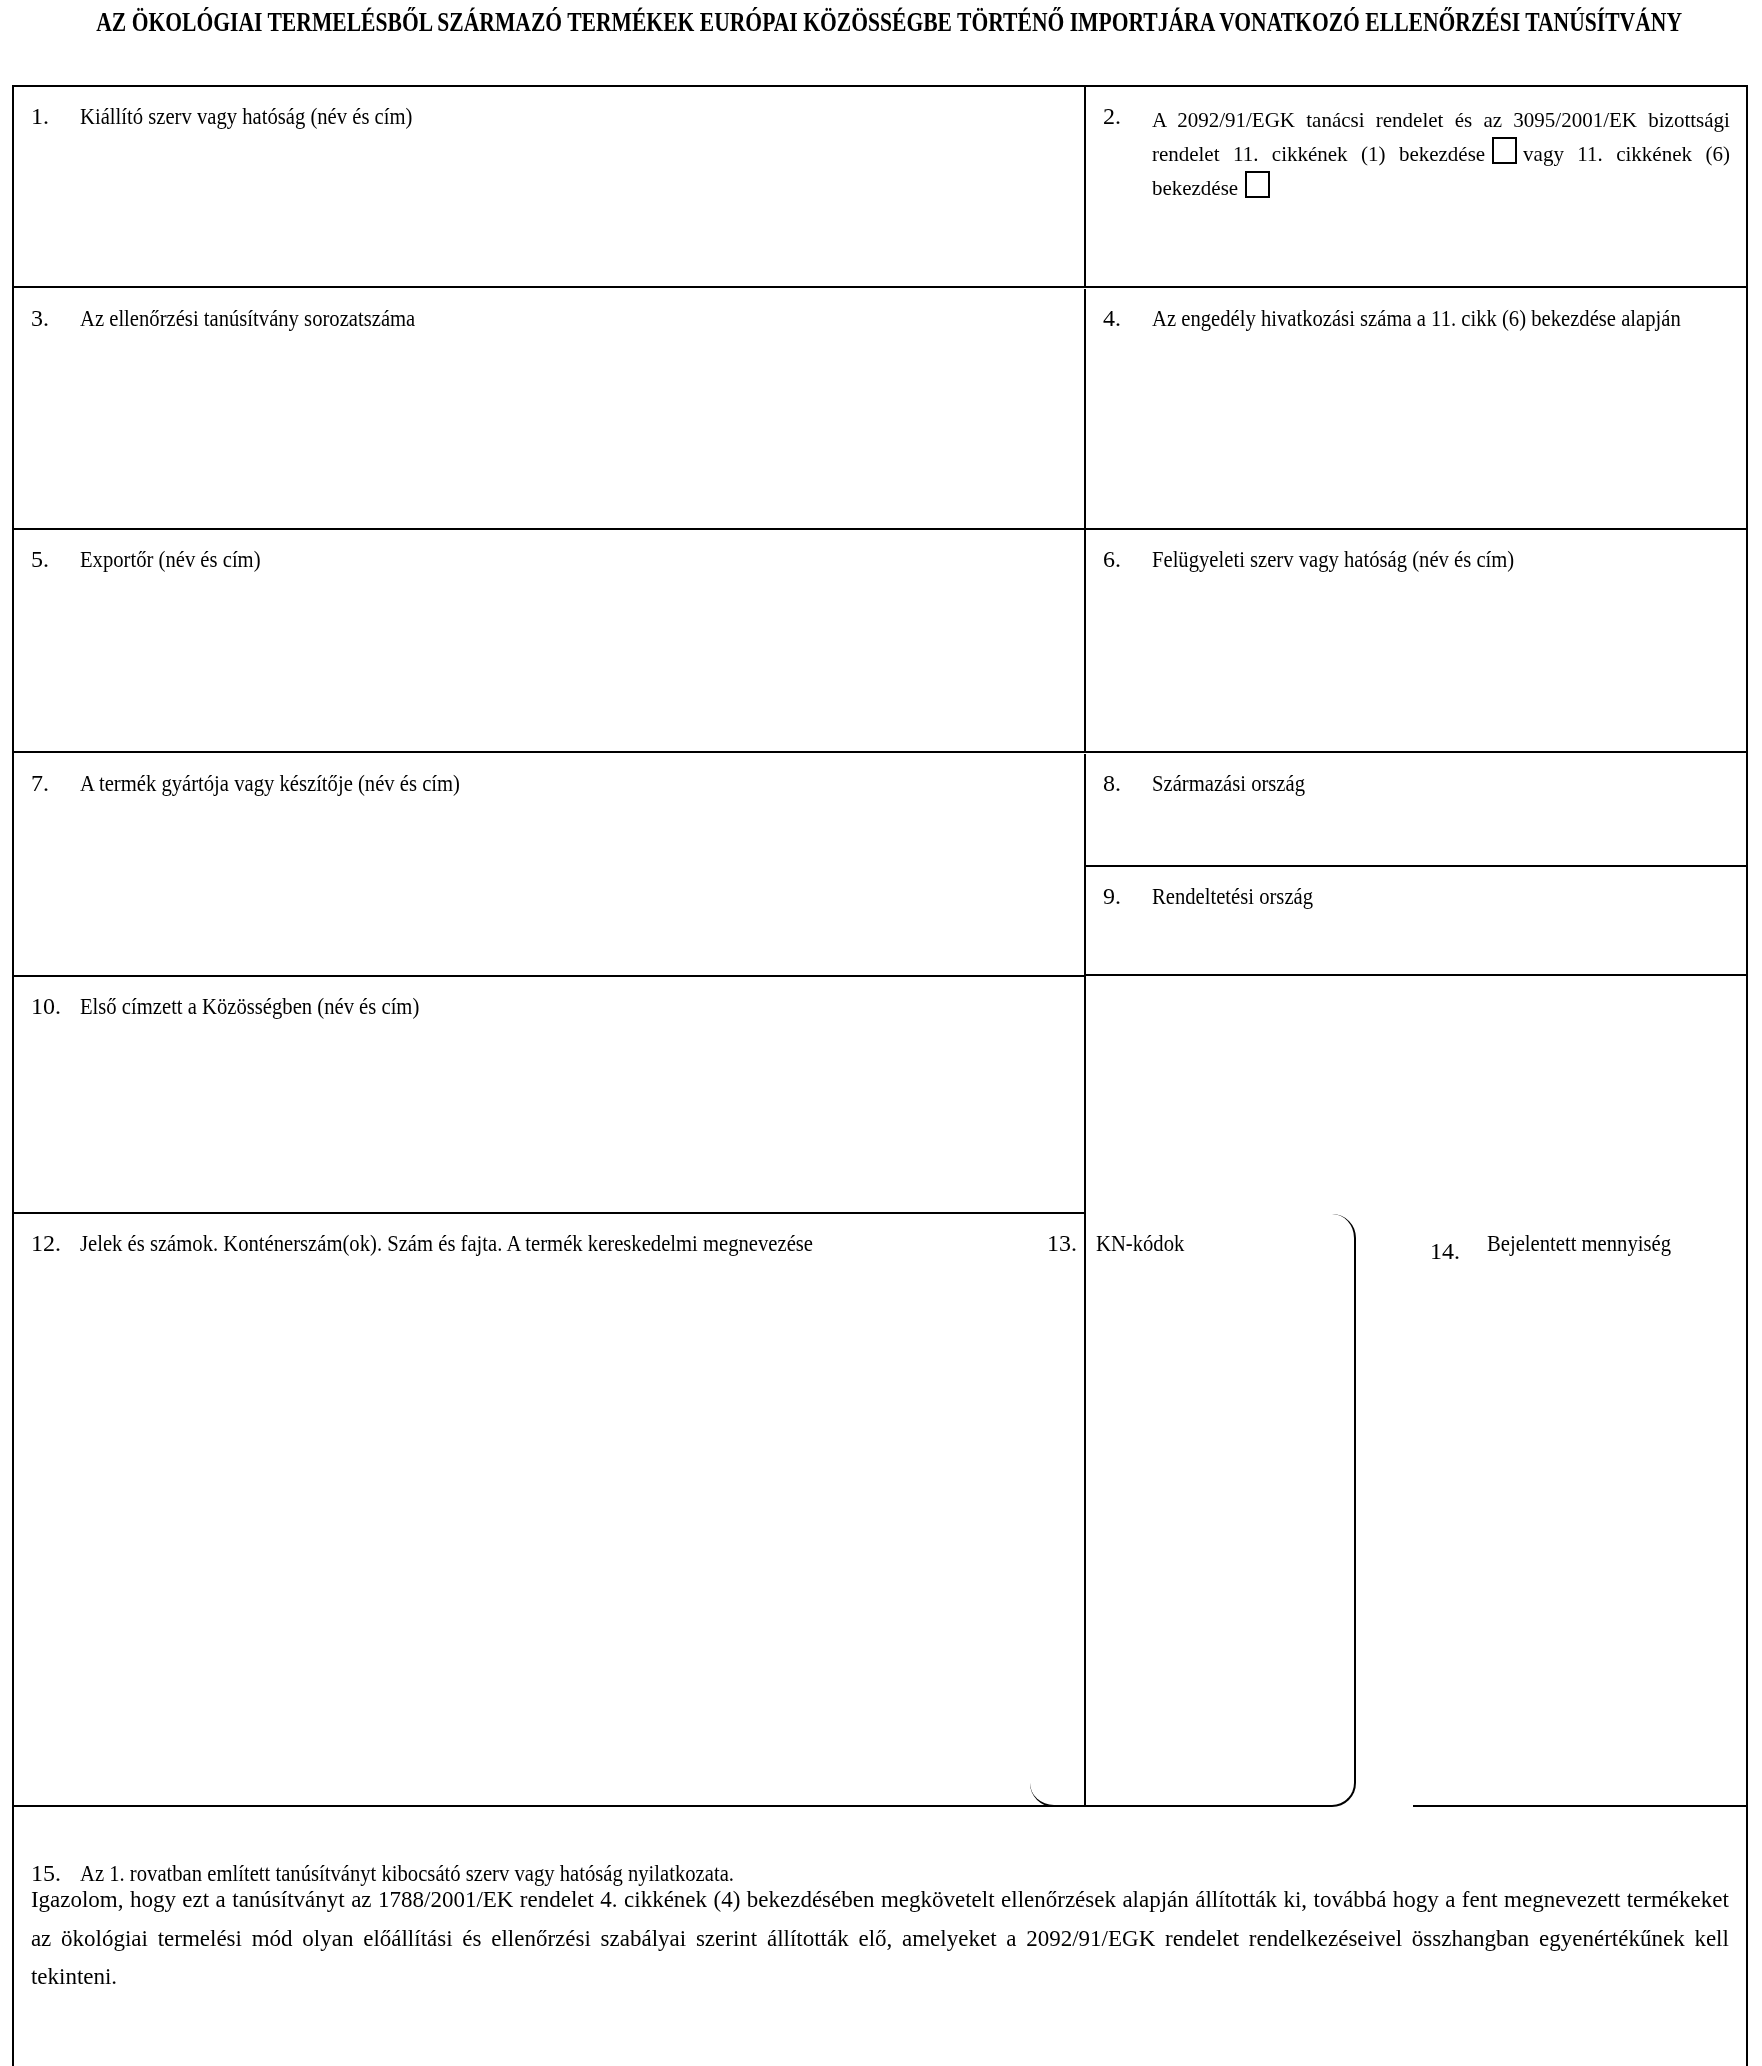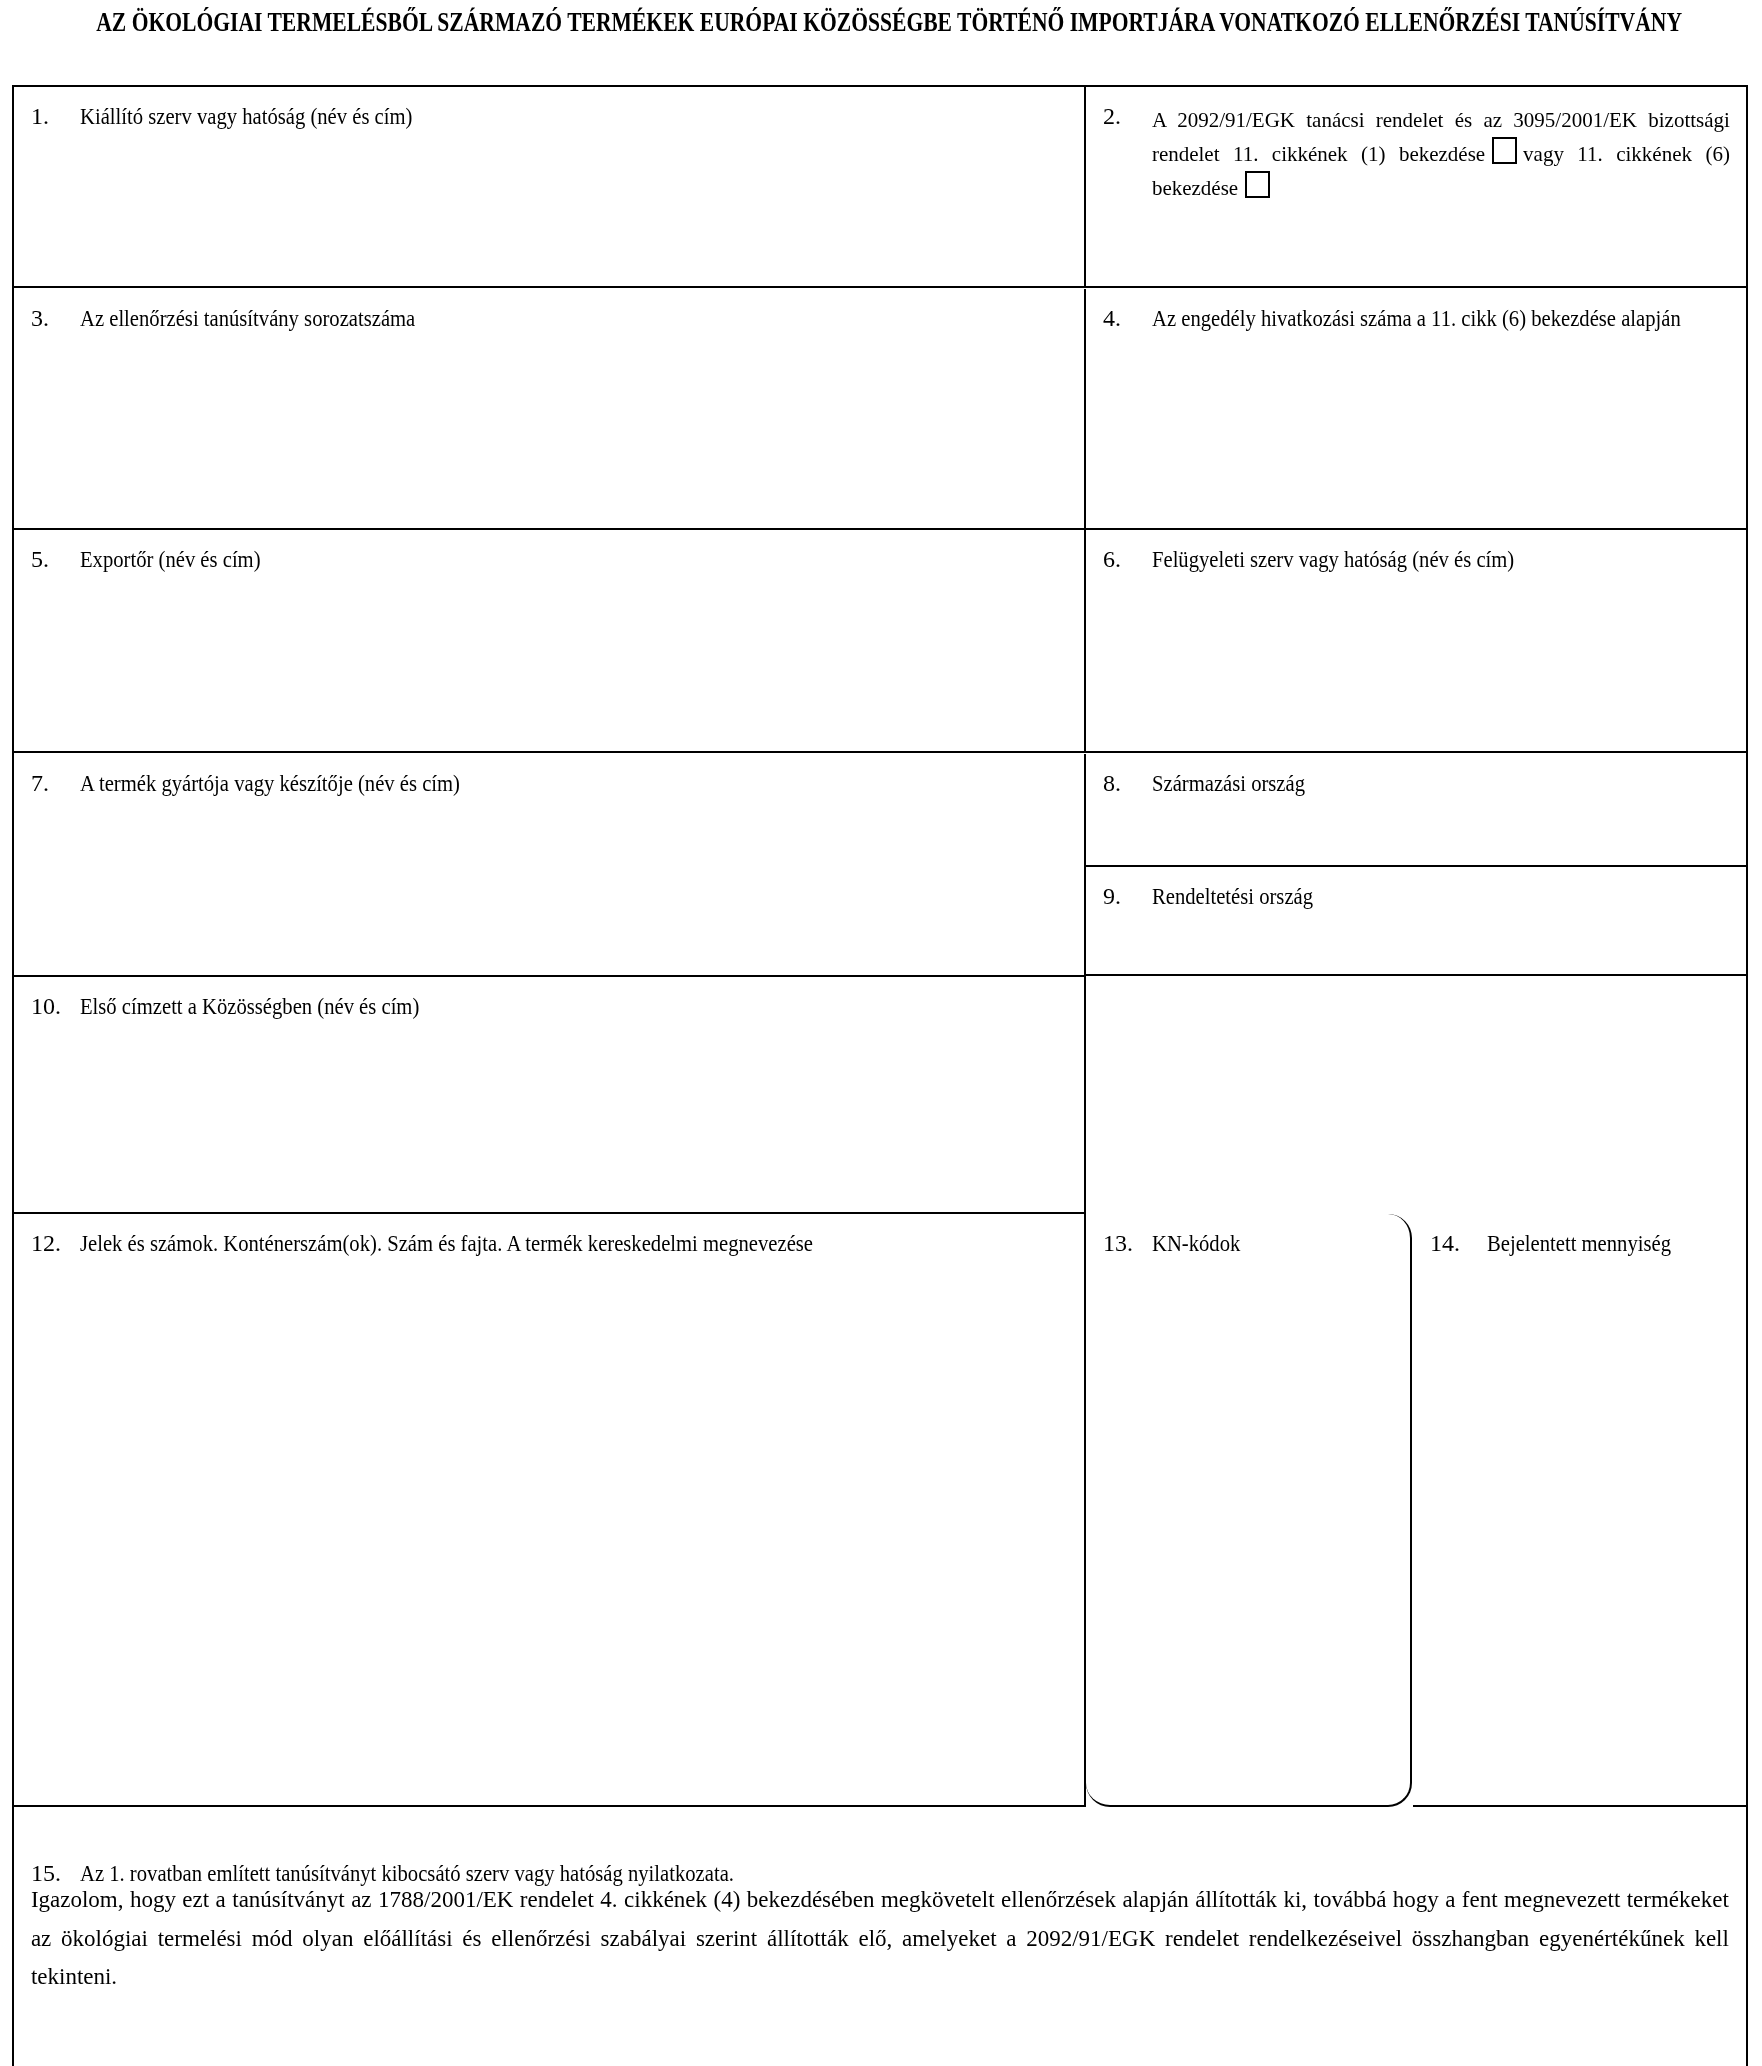--- a/index.html
+++ b/index.html
@@ -59,21 +59,21 @@
     display: flex;
     align-items: flex-start;
     padding: 14px 16.5px 0 16.5px;
     font-size: 24px;
     line-height: 1.25;
   }
   .num {
     flex: 0 0 49px;
     white-space: nowrap;
   }
-  .num-wide { flex: 0 0 57px; }
+  .num-wide { flex: 0 0 57px; margin-top: 8px; }
   .txt {
     display: inline-block;
     white-space: nowrap;
     transform: scaleX(0.86);
     transform-origin: 0 0;
   }
   
   .jtxt {
     flex: 1 1 auto;
     font-size: 21px;
@@ -182,21 +182,21 @@
       <span class="txt">Első címzett a Közösségben (név és cím)</span>
     </div>
   </div>
 
   <div class="cell br bb" style="left:0; top:1127px; width:1070px; height:591px;">
     <div class="lbl">
       <span class="num">12.</span>
       <span class="txt">Jelek és számok. Konténerszám(ok). Szám és fajta. A termék kereskedelmi megnevezése</span>
     </div>
   </div>
-  <div class="cell br bb" style="left:1072px; top:1127px; width:324px; height:591px;border-radius:24px;">
+  <div class="cell br bb" style="left:1016px; top:1127px; width:324px; height:591px;border-radius:24px;">
     <div class="lbl">
       <span class="num">13.</span>
       <span class="txt">KN-kódok</span>
     </div>
   </div>
   <div class="cell bb" style="left:1399px; top:1127px; width:333px; height:591px;">
     <div class="lbl">
       <span class="num num-wide">14.</span>
       <span class="txt">Bejelentett mennyiség</span>
     </div>

